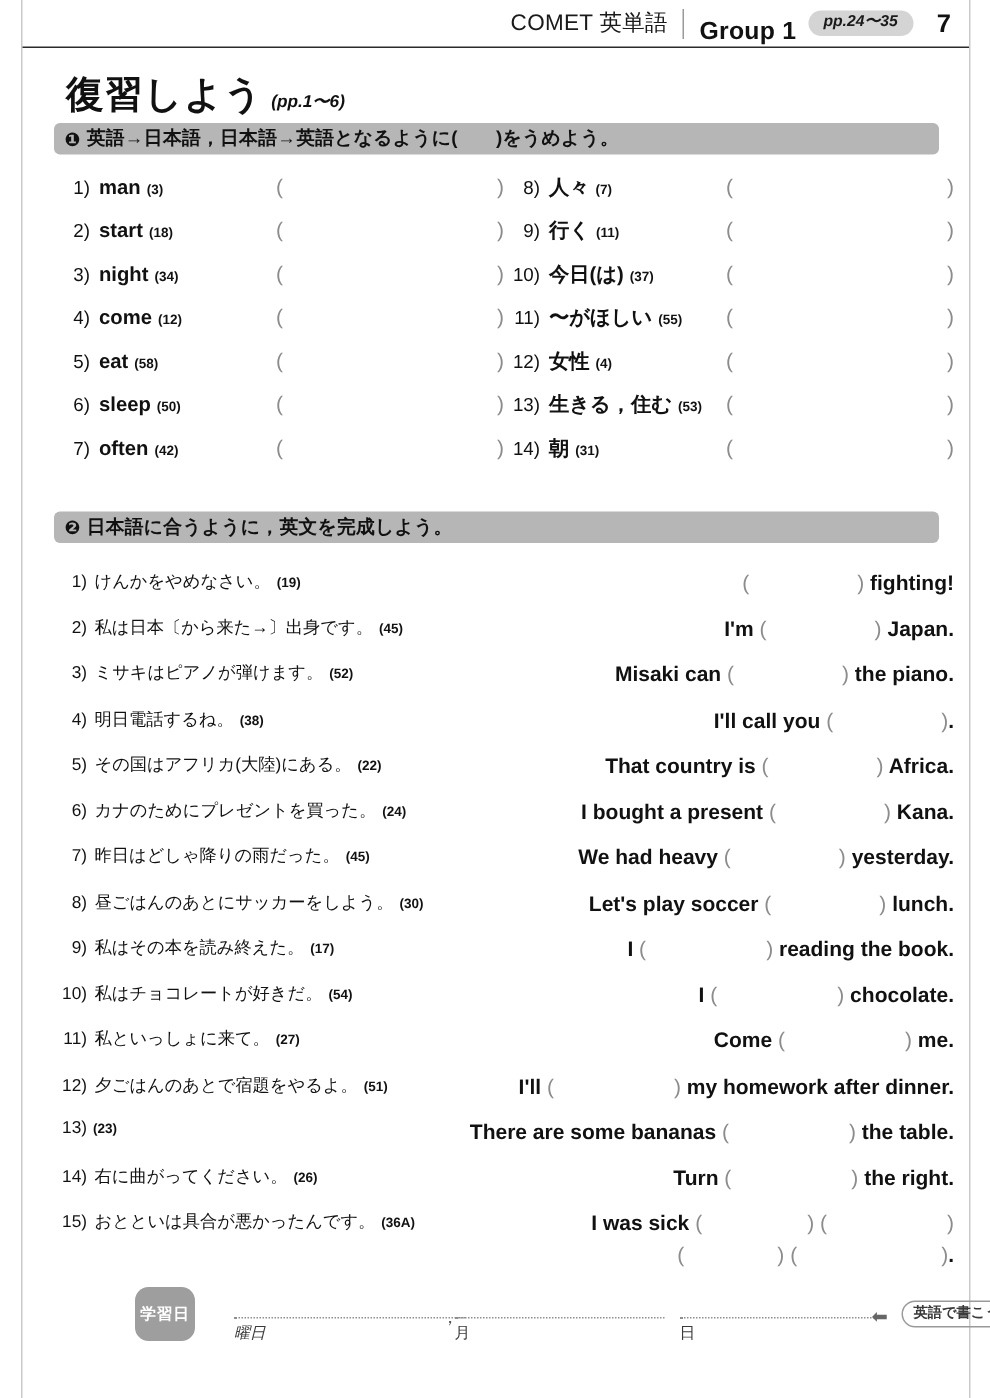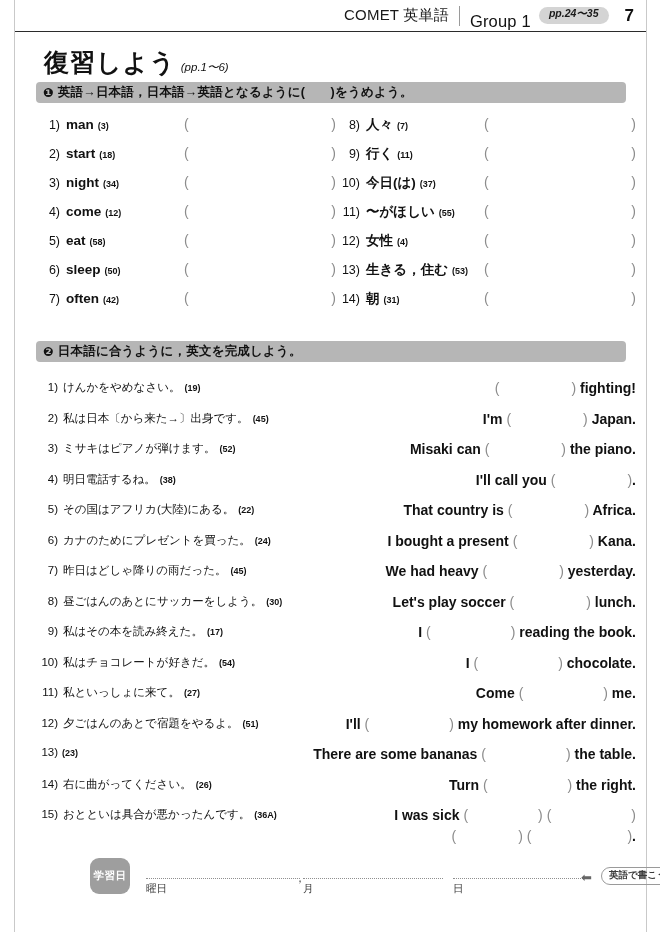--- a/index.html
+++ b/index.html
@@ -29,37 +29,37 @@
     left: 15px; right: 14px; top: 0; height: 32px;
     display: flex; align-items: center; justify-content: flex-end;
     padding-right: 12px;
     border-bottom: 1px solid #2b2b2b;
   }
   .hdr-series {
     font-size: 15px; letter-spacing: .2px; color:#1a1a1a;
     padding-right: 10px;
   }
   .hdr-div { width:1px; height:20px; background:#9a9a9a; margin-right:10px; }
-  .hdr-group { font-size: 16.5px; font-weight: normal; letter-spacing: .2px; margin-top: 11px; }
+  .hdr-group { font-size: 16.5px; font-weight: bold; letter-spacing: .2px; margin-top: 11px; }
   .hdr-pages {
     margin-left: 8px;
     background: #d4d4d4;
     border-radius: 9px;
     padding: 0 10px 3px;
     font-size: 10.5px;
     font-style: italic;
     font-weight: bold;
     color:#1a1a1a;
   }
   .hdr-pageno { margin-left: 16px; font-size: 17px; font-weight: bold; }
 
   
   .title-row { position:absolute; left:44px; top:46px; display:flex; align-items:baseline; }
   .title-main { font-size: 25px; font-weight: bold; letter-spacing: 1px; }
-  .title-sub  { font-size: 11.5px; font-style: italic; font-weight: normal; margin-left: 5px; }
+  .title-sub  { font-size: 11.5px; font-style: italic; font-weight: bold; margin-left: 5px; }
 
   
   .secbar {
     position: absolute;
     left: 36px; width: 590px; height: 21px;
     background: #b6b6b6;
     border-radius: 4px;
     display: flex; align-items: center;
     padding-left: 7px;
     font-size: 12.5px; font-weight: bold; color:#111;
@@ -129,21 +129,21 @@
     display:flex; align-items:center; justify-content:center;
     color:#fff; font-size: 10.5px; font-weight:bold;
     letter-spacing: .5px;
   }
   .dateslot { position:absolute; top:6px; }
   .dateslot .line {
     border-bottom: 1.5px dotted #8f8f8f;
     height: 17px;
   }
   .dateslot .lbl { font-size: 10.5px; color:#3a3a3a; margin-top: 3px; display:block; }
-  .ds1 { left:110px; width:154px; }
+  .ds1 { left:120px; width:154px;font-style:italic; }
   .ds2 { left:267px; width:140px; }
   .ds3 { left:417px; width:132px; }
   .comma { position:absolute; left:258px; top:14px; font-size:12px; color:#555; }
   .arrow { position:absolute; left:545px; top:14px; color:#666; font-size:13px; }
   .writebox {
     position:absolute; left:565px; top:11px;
     border:1px solid #9a9a9a; border-radius: 9px;
     padding: 1px 7px 2px;
     font-size: 9.5px; font-weight:bold; color:#3a3a3a;
     white-space: nowrap;

